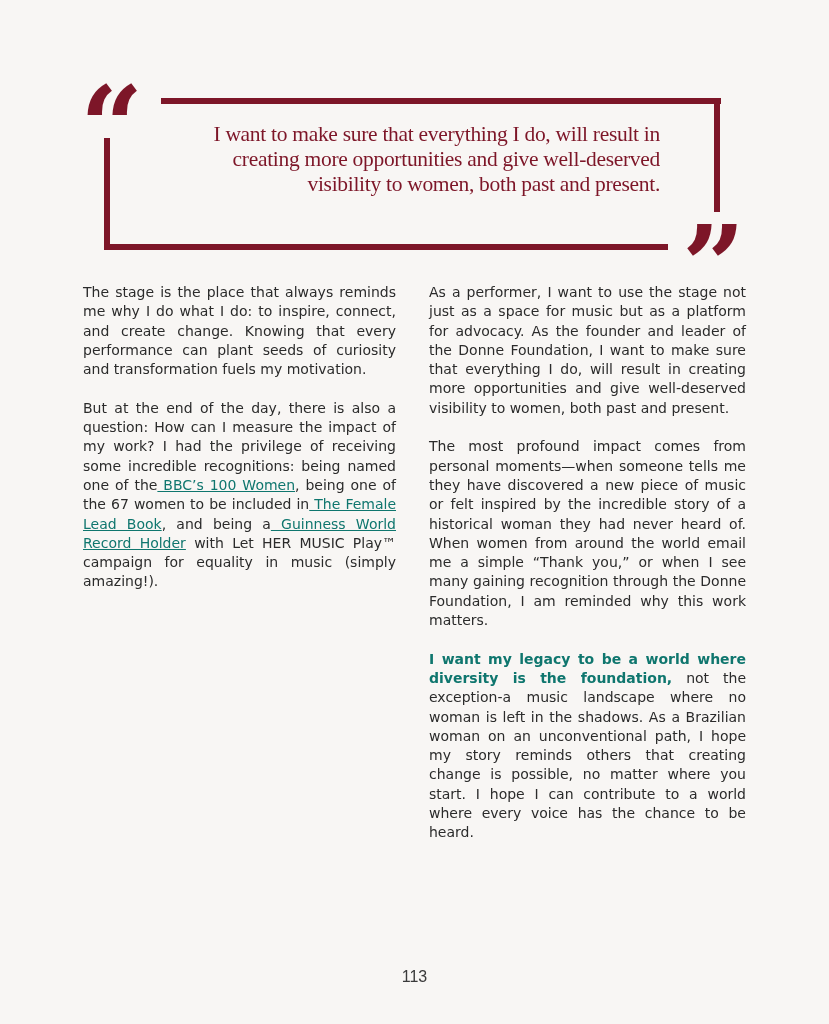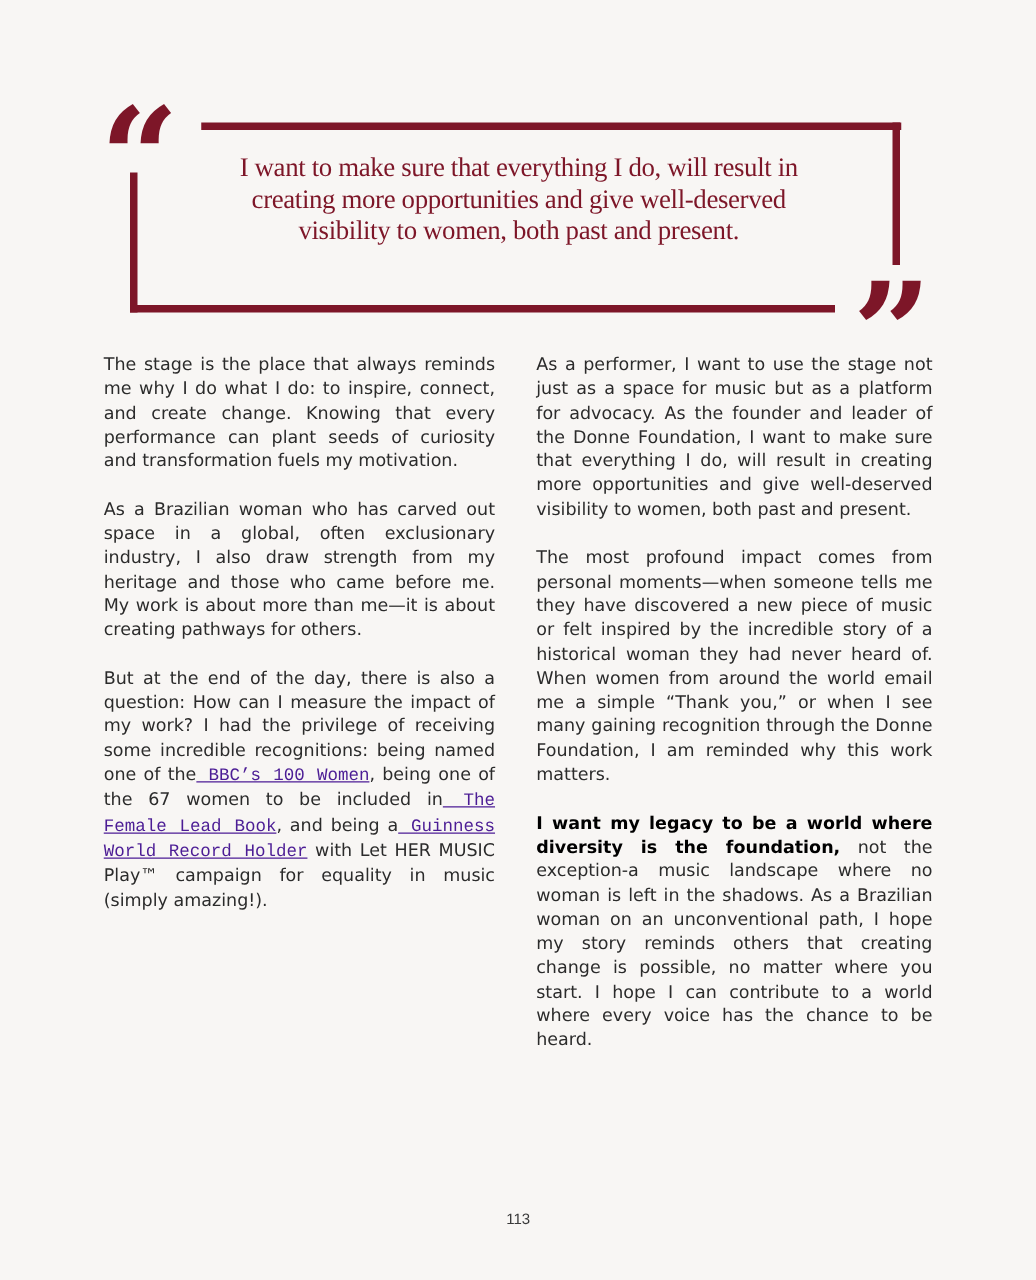--- a/index.html
+++ b/index.html
@@ -23,67 +23,66 @@
       font-family: "DejaVu Serif", serif;
       font-weight: bold;
       font-size: 110px;
       line-height: 1;
     }
     .open-quote { left: 80px; top: 72px; }
     .close-quote { left: 682px; top: 212px; }
     .pull-quote {
       position: absolute;
       left: 170px; top: 122px; width: 490px;
-      text-align: center;
+      text-align: right;
       font-family: "Liberation Serif", serif;
       font-size: 21.5px;
       line-height: 25px;
       color: #7d1628;
       letter-spacing: -0.3px;
     }
     .col {
       position: absolute;
       top: 283px;
       font-family: "DejaVu Sans", sans-serif;
       font-size: 14px;
       line-height: 19.3px;
       text-align: justify;
       color: #2b2b2b;
     }
     .col-left { left: 83px; width: 313px; }
     .col-right { left: 429px; width: 317px; }
     .col p { margin: 0 0 19.3px 0; }
     .col p:last-child { margin-bottom: 0; }
-    .bold { font-weight: bold; color: #000000; }
-    .link { text-decoration: underline; color: #4c1d95; cursor: pointer; font-family: Liberation Mono, monospace; }
+    .bold { font-weight: bold; color: #0f766e; }
+    .link { text-decoration: underline; color: #0f766e; cursor: pointer; }
     .page-number {
       position: absolute;
       left: 0; width: 829px; top: 968px;
       text-align: center;
       font-family: "Liberation Sans", sans-serif;
-      font-size: 12px;
+      font-size: 16px;
       color: #3a3a3a;
     }
   </style>
 </head>
 <body>
 
 <div class="quote-block">
   <div class="frame-line line-top"></div>
   <div class="frame-line line-right"></div>
   <div class="frame-line line-left"></div>
   <div class="frame-line line-bottom"></div>
   <div class="quote-mark open-quote">“</div>
   <div class="quote-mark close-quote">”</div>
   <div class="pull-quote">I want to make sure that everything I do, will result in creating more opportunities and give well-deserved visibility to women, both past and present.</div>
 </div>
 
 <div class="col col-left">
   <p>The stage is the place that always reminds me why I do what I do: to inspire, connect, and create change. Knowing that every performance can plant seeds of curiosity and transformation fuels my motivation.</p>
-  <p>As a Brazilian woman who has carved out space in a global, often exclusionary industry, I also draw strength from my heritage and those who came before me. My work is about more than me—it is about creating pathways for others.</p>
   <p><span>But at the end of the day, there is also a question: How can I measure the impact of my work? I had the privilege of receiving some incredible recognitions: being named one of the</span><a class="link"> BBC’s 100 Women</a><span>, being one of the 67 women to be included in</span><a class="link"> The Female Lead Book</a><span>, and being a</span><a class="link"> Guinness World Record Holder</a><span> with Let HER MUSIC Play™ campaign for equality in music (simply amazing!).</span></p>
 </div>
 
 <div class="col col-right">
   <p>As a performer, I want to use the stage not just as a space for music but as a platform for advocacy. As the founder and leader of the Donne Foundation, I want to make sure that everything I do, will result in creating more opportunities and give well-deserved visibility to women, both past and present.</p>
   <p>The most profound impact comes from personal moments—when someone tells me they have discovered a new piece of music or felt inspired by the incredible story of a historical woman they had never heard of. When women from around the world email me a simple “Thank you,” or when I see many gaining recognition through the Donne Foundation, I am reminded why this work matters.</p>
   <p><span class="bold">I want my legacy to be a world where diversity is the foundation,</span><span> not the exception-a music landscape where no woman is left in the shadows. As a Brazilian woman on an unconventional path, I hope my story reminds others that creating change is possible, no matter where you start. I hope I can contribute to a world where every voice has the chance to be heard.</span></p>
 </div>
 
 <div class="page-number">113</div>

